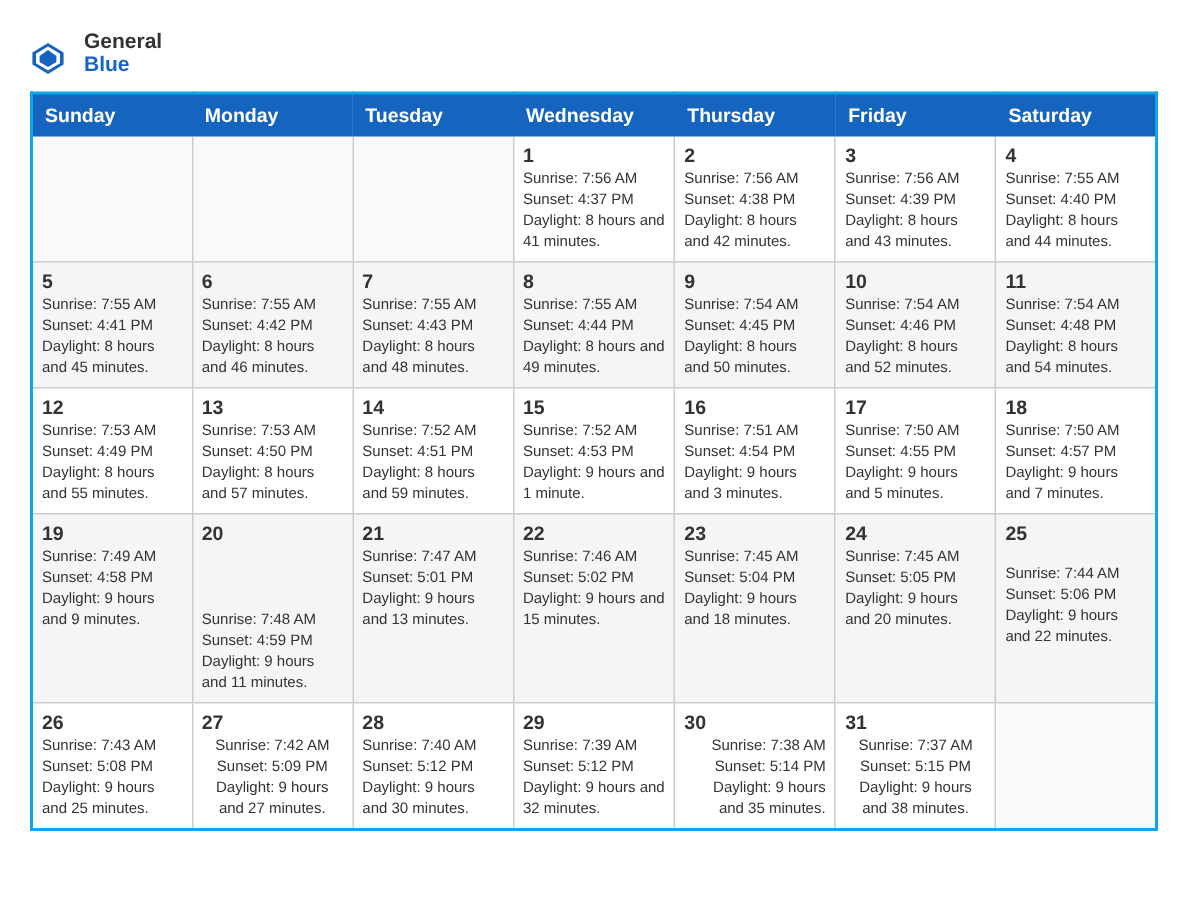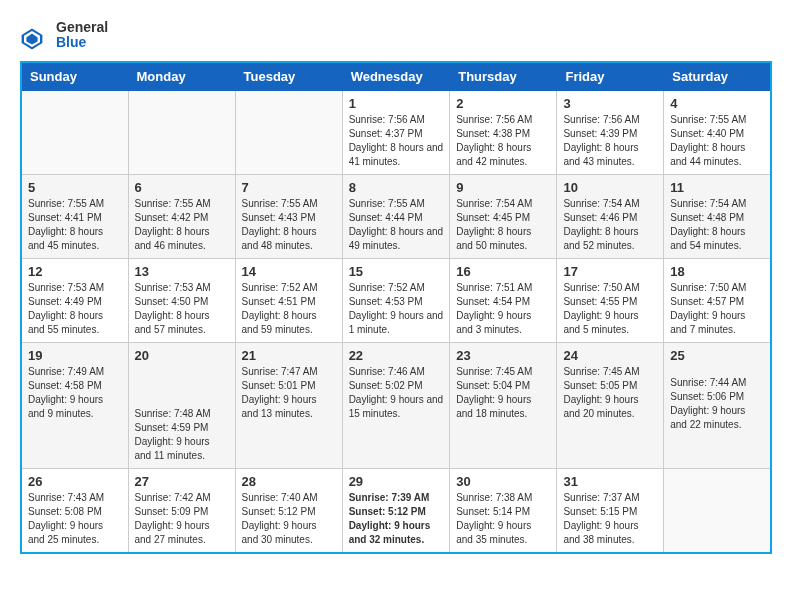--- a/index.html
+++ b/index.html
@@ -287,44 +287,44 @@
       </tr>
       <tr>
         <td>
           <span class="day-number">26</span>
           <div class="day-info" style="white-space: pre-line;">Sunrise: 7:43 AM
 Sunset: 5:08 PM
 Daylight: 9 hours and 25 minutes.</div>
         </td>
         <td>
           <span class="day-number">27</span>
-          <div class="day-info" style="white-space: pre-line;">Sunrise: 7:42 AM
+          <div class="day-info" style="white-space: pre-line; text-align: center;">Sunrise: 7:42 AM
 Sunset: 5:09 PM
 Daylight: 9 hours and 27 minutes.</div>
         </td>
         <td>
           <span class="day-number">28</span>
           <div class="day-info" style="white-space: pre-line;">Sunrise: 7:40 AM
 Sunset: 5:12 PM
 Daylight: 9 hours and 30 minutes.</div>
         </td>
         <td>
           <span class="day-number">29</span>
-          <div class="day-info" style="white-space: pre-line; font-weight: bold;">Sunrise: 7:39 AM
+          <div class="day-info" style="white-space: pre-line;">Sunrise: 7:39 AM
 Sunset: 5:12 PM
 Daylight: 9 hours and 32 minutes.</div>
         </td>
         <td>
           <span class="day-number">30</span>
-          <div class="day-info" style="white-space: pre-line;">Sunrise: 7:38 AM
+          <div class="day-info" style="white-space: pre-line; text-align: right;">Sunrise: 7:38 AM
 Sunset: 5:14 PM
 Daylight: 9 hours and 35 minutes.</div>
         </td>
         <td>
           <span class="day-number">31</span>
-          <div class="day-info" style="white-space: pre-line;">Sunrise: 7:37 AM
+          <div class="day-info" style="white-space: pre-line; text-align: center;">Sunrise: 7:37 AM
 Sunset: 5:15 PM
 Daylight: 9 hours and 38 minutes.</div>
         </td>
         <td class="empty-cell"></td>
       </tr>
     </tbody>
 </table>
 
 </body></html>

